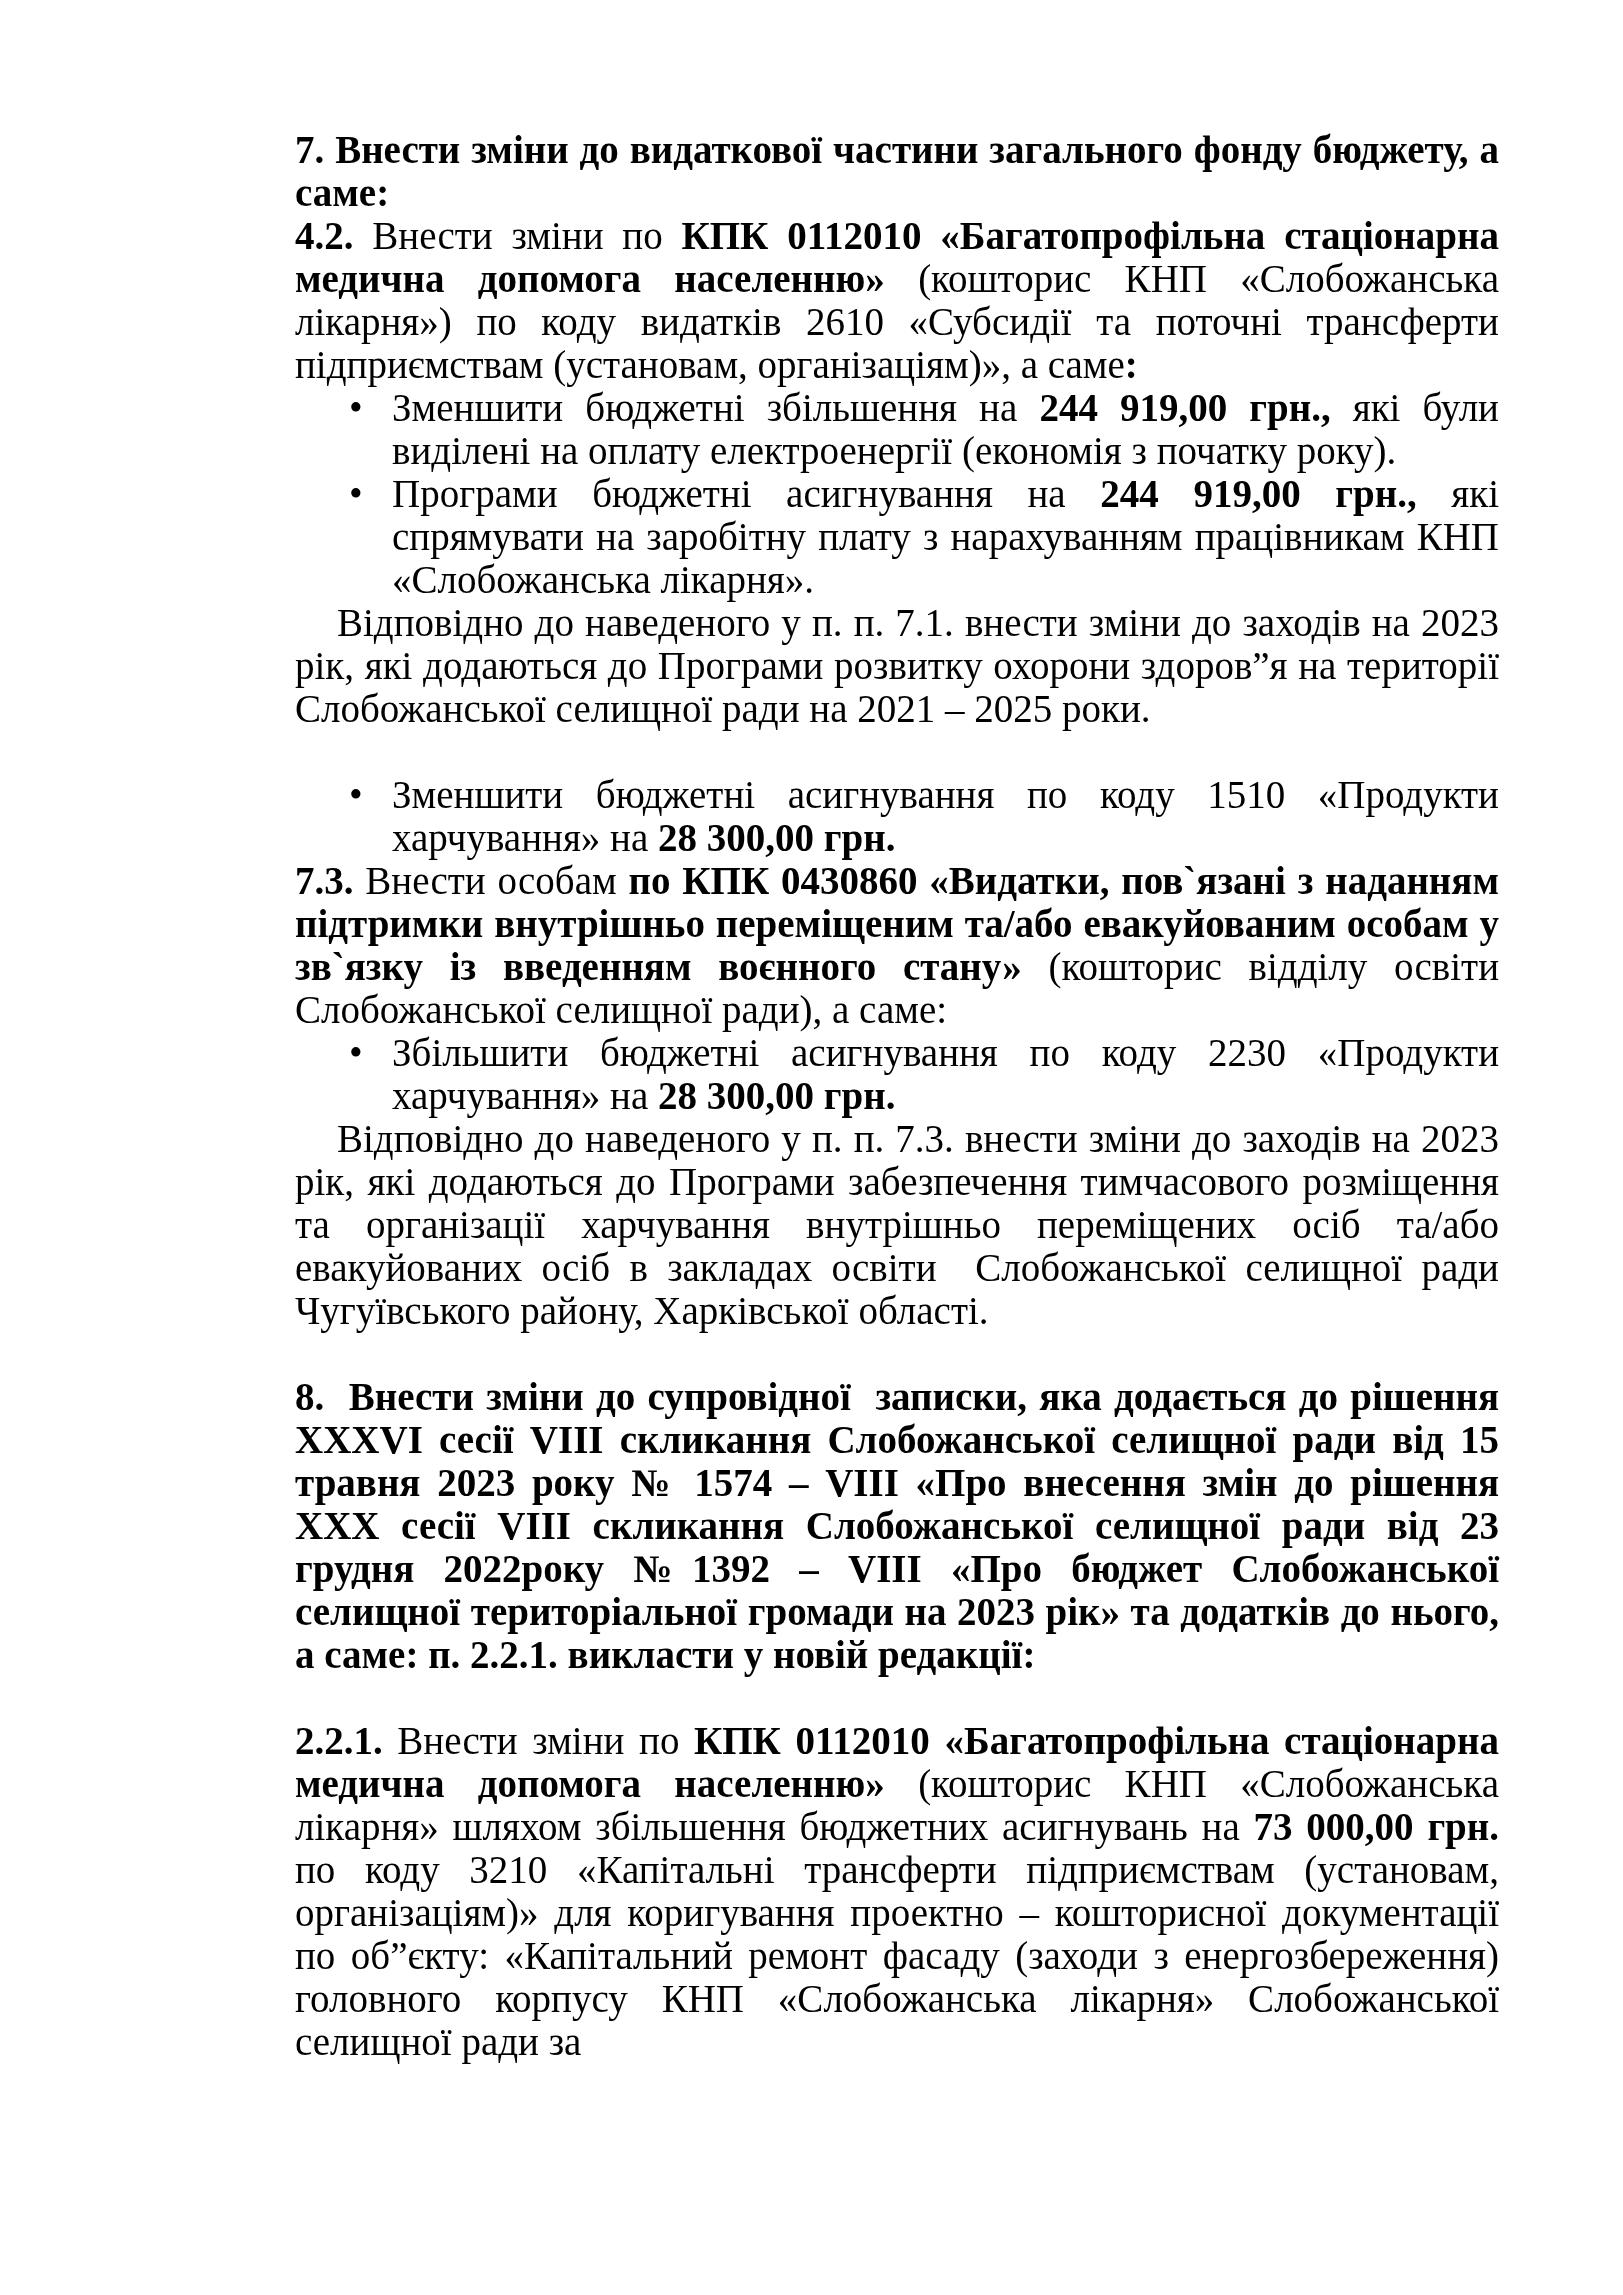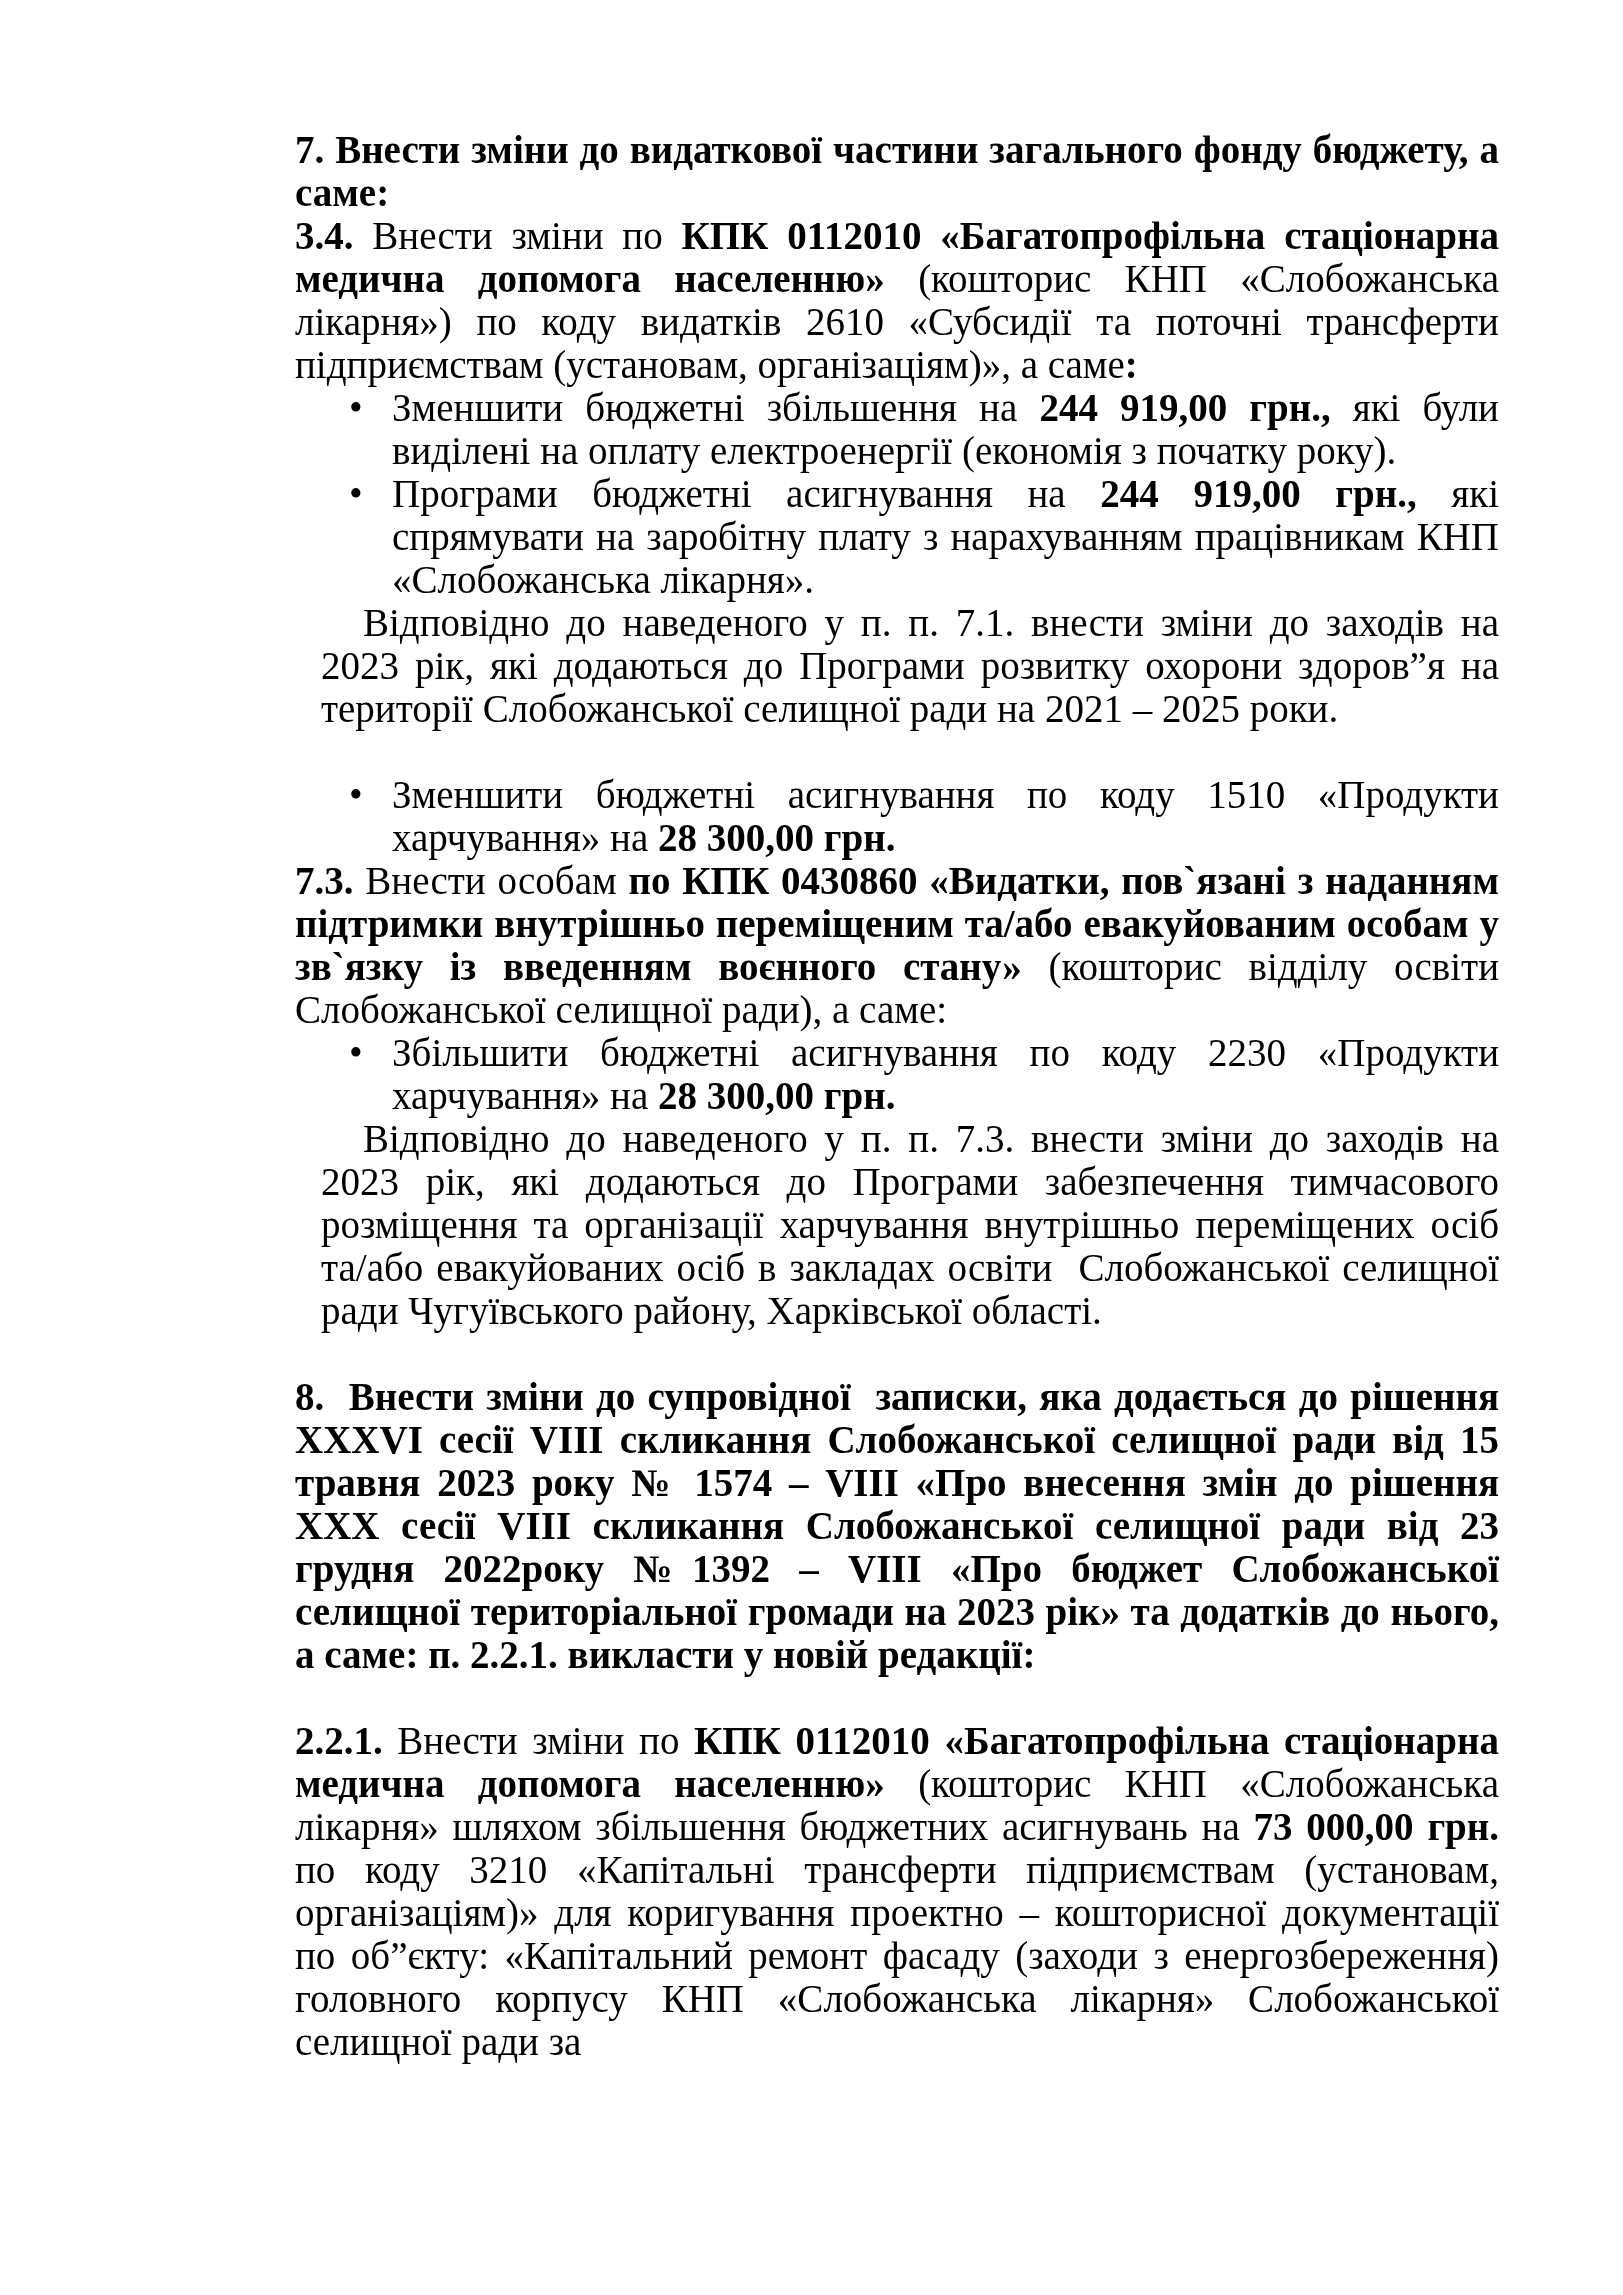--- a/index.html
+++ b/index.html
@@ -19,21 +19,20 @@
     font-size: 39px;
     line-height: 43px;
     overflow: hidden;
   }
   .para {
     margin: 0;
     text-align: justify;
   }
   .para.indent {
     text-indent: 42px;
-    margin-left: 26px;
   }
   .run.b {
     font-weight: 700;
   }
   .bullet {
     position: relative;
     margin: 0 0 0 97px;
     text-align: justify;
   }
   .bullet .marker {
@@ -45,21 +44,21 @@
     height: 43px;
   }
 </style>
 </head>
 <body>
 
 <div class="page">
 
   <p class="para"><span class="run b">7. Внести зміни до видаткової частини загального фонду бюджету, а саме:</span></p>
 
-  <p class="para"><span class="run b">3.4. </span><span class="run">Внести зміни по </span><span class="run b">КПК 0112010 «Багатопрофільна стаціонарна медична допомога населенню» </span><span class="run">(кошторис КНП «Слобожанська лікарня») по коду видатків 2610 «Субсидії та поточні трансферти підприємствам (установам, організаціям)», а саме</span><span class="run b">:</span></p>
+  <p class="para"><span class="run b">4.2. </span><span class="run">Внести зміни по </span><span class="run b">КПК 0112010 «Багатопрофільна стаціонарна медична допомога населенню» </span><span class="run">(кошторис КНП «Слобожанська лікарня») по коду видатків 2610 «Субсидії та поточні трансферти підприємствам (установам, організаціям)», а саме</span><span class="run b">:</span></p>
 
   <div class="bullet"><span class="marker">•</span><span class="run">Зменшити бюджетні збільшення на </span><span class="run b">244 919,00 грн.,</span><span class="run"> які були виділені на оплату електроенергії (економія з початку року).</span></div>
 
   <div class="bullet"><span class="marker">•</span><span class="run">Програми бюджетні асигнування на </span><span class="run b">244 919,00 грн.,</span><span class="run"> які спрямувати на заробітну плату з нарахуванням працівникам КНП «Слобожанська лікарня».</span></div>
 
   <p class="para indent"><span class="run">Відповідно до наведеного у п. п. 7.1. внести зміни до заходів на 2023 рік, які додаються до Програми розвитку охорони здоров”я на території Слобожанської селищної ради на 2021 – 2025 роки.</span></p>
 
   <div class="blank"></div>
 
 

